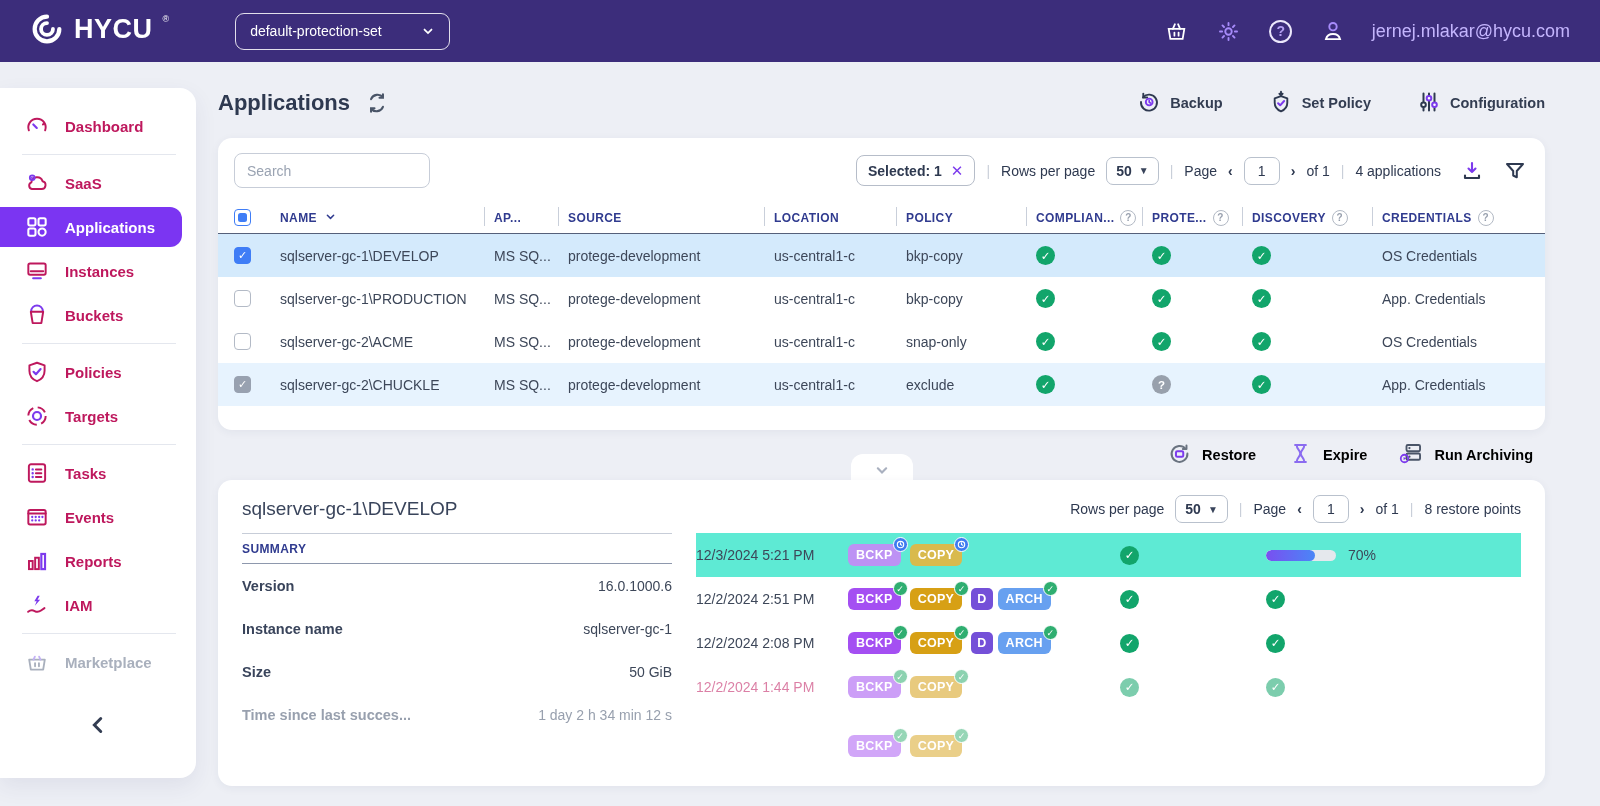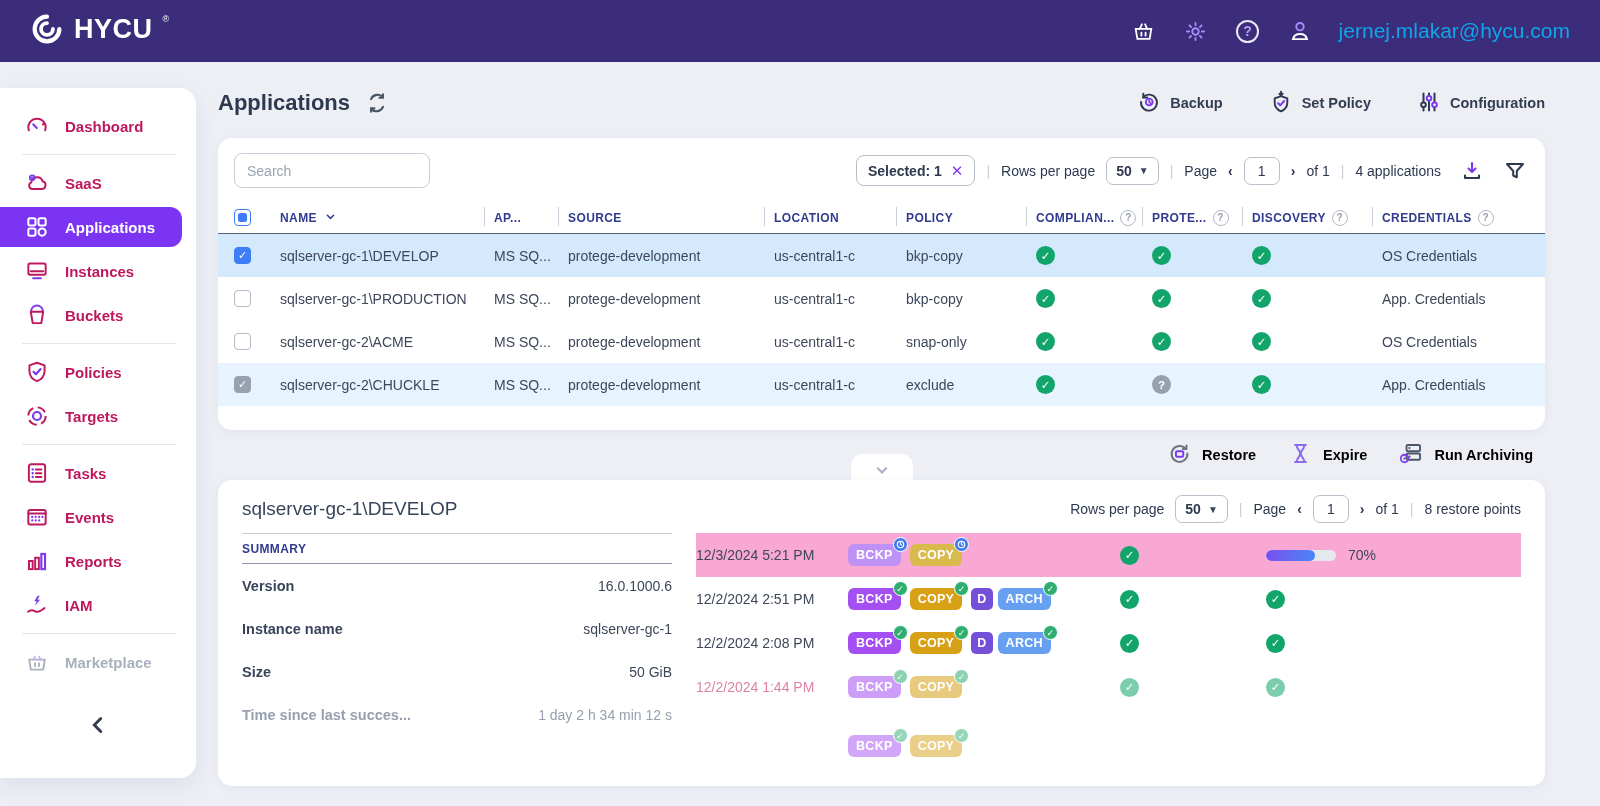--- a/index.html
+++ b/index.html
@@ -13,21 +13,21 @@
   .brand { display:flex; align-items:flex-start; gap:10px; color:#fff; }
   .brand-name { font-size:27px; font-weight:800; letter-spacing:.5px; line-height:34px; }
   .brand-reg { font-size:9px; margin-top:2px; }
   .ps-select { margin-left:66px; width:215px; height:37px; border:1.4px solid rgba(255,255,255,.85);
                border-radius:9px; display:flex; align-items:center; justify-content:space-between;
                padding:0 14px; color:#fff; font-size:14px; cursor:pointer; }
   .topbar-right { margin-left:auto; display:flex; align-items:center; gap:26px; }
   .tb-icon { width:26px; height:26px; display:flex; align-items:center; justify-content:center; cursor:pointer; }
   .help-badge { width:23px; height:23px; border-radius:50%; border:2px solid #ece8fb; color:#b4a0f2;
                 font-size:14px; font-weight:700; display:flex; align-items:center; justify-content:center; }
-  .tb-email { color:#0ea5e9; font-size:21px; }
+  .tb-email { color:#c4b5fd; font-size:18px; }
 
   
   .sidebar { position:absolute; top:88px; left:0; width:196px; height:690px; background:#fff;
              border-radius:0 16px 16px 0; box-shadow:0 8px 22px rgba(45,45,100,.08); padding-top:14px; }
   .side-item { display:flex; align-items:center; gap:15px; height:40px; padding:0 0 0 24px; margin:4px 0;
                font-size:15px; font-weight:700; color:#be185d; cursor:pointer; --icon-accent:#7c3aed; }
   .side-item .lbl { white-space:nowrap; }
   .side-item.active { background:#7b35f2; color:#fff; --icon-accent:#fff; width:182px;
                       border-radius:0 12px 12px 0; }
   .side-item.muted { color:#a9b0bd; --icon-accent:#c3b2f5; }
@@ -123,21 +123,21 @@
   .sum-row .l { font-weight:700; color:#39445b; }
   .sum-row .v { color:#3d4759; font-size:14px; }
   .sum-row.muted .l, .sum-row.muted .v { color:#98a0ae; }
 
   .restore-grid { display:grid; grid-template-columns:412px 146px 136px 1fr; align-items:center; }
   .rth { font-size:12px; font-weight:700; color:#303b8f; letter-spacing:.4px; position:relative;
          padding-left:12px; height:100%; display:flex; align-items:center; }
   .rth.first { padding-left:0; }
   .rth.sep::before { content:''; position:absolute; left:0; top:5px; bottom:7px; width:1px; background:#c9cfda; }
   .rrow { height:44px; font-size:14px; color:#3d4759; }
-  .rrow.hl-strong { background:#f9a8d4; }
+  .rrow.hl-strong { background:#5eead4; }
   .rrow.faded { opacity:.55; }
   .rrow.faded .ts { color:#be185d; }
   .rrow.partial { height:40px; align-items:flex-start; padding-top:26px; opacity:.5; }
   .rcell { padding-left:12px; }
   .rcell.first { padding-left:0; display:flex; align-items:center; }
   .ts { width:152px; flex:0 0 152px; }
   .badges { display:flex; align-items:center; gap:9px; }
   .badge { position:relative; height:22px; border-radius:6px; padding:0 8px; color:#fff; font-weight:700;
            font-size:12.5px; display:inline-flex; align-items:center; letter-spacing:.3px; }
   .badge.bckp { background:#a44ff2; }
@@ -163,20 +163,26 @@
   <div class="topbar">
     <div class="brand">
       <span class="icon-svg">
         <svg width="34" height="34" viewBox="0 0 40 40" fill="none" stroke="#fff" stroke-linecap="round">
           <path d="M20 5.5 A14.5 14.5 0 1 0 34.5 20" stroke-width="5"></path>
           <path d="M20 13 A7 7 0 1 0 27 20" stroke-width="4.5"></path>
         </svg>
       </span>
       <span class="brand-name">HYCU</span>
       <span class="brand-reg">®</span>
+    </div>
+    <div class="ps-select">
+      <span>default-protection-set</span>
+      <svg width="14" height="14" viewBox="0 0 24 24" fill="none" stroke="#fff" stroke-width="3" stroke-linecap="round">
+          <path d="M6 9.5l6 6 6-6"></path>
+        </svg>
     </div>
     <div class="topbar-right">
       <span class="tb-icon">
         <svg width="25" height="25" viewBox="0 0 24 24" fill="none" stroke="#fff" stroke-width="1.7" stroke-linecap="round">
           <path d="M4.5 9.5h15l-1.6 9.5h-11.8z"></path>
             <path d="M8.5 9.5l2-4.5M15.5 9.5l-2-4.5"></path>
             <path d="M10 13v3M14 13v3"></path>
         </svg>
       </span>
       <span class="tb-icon">

